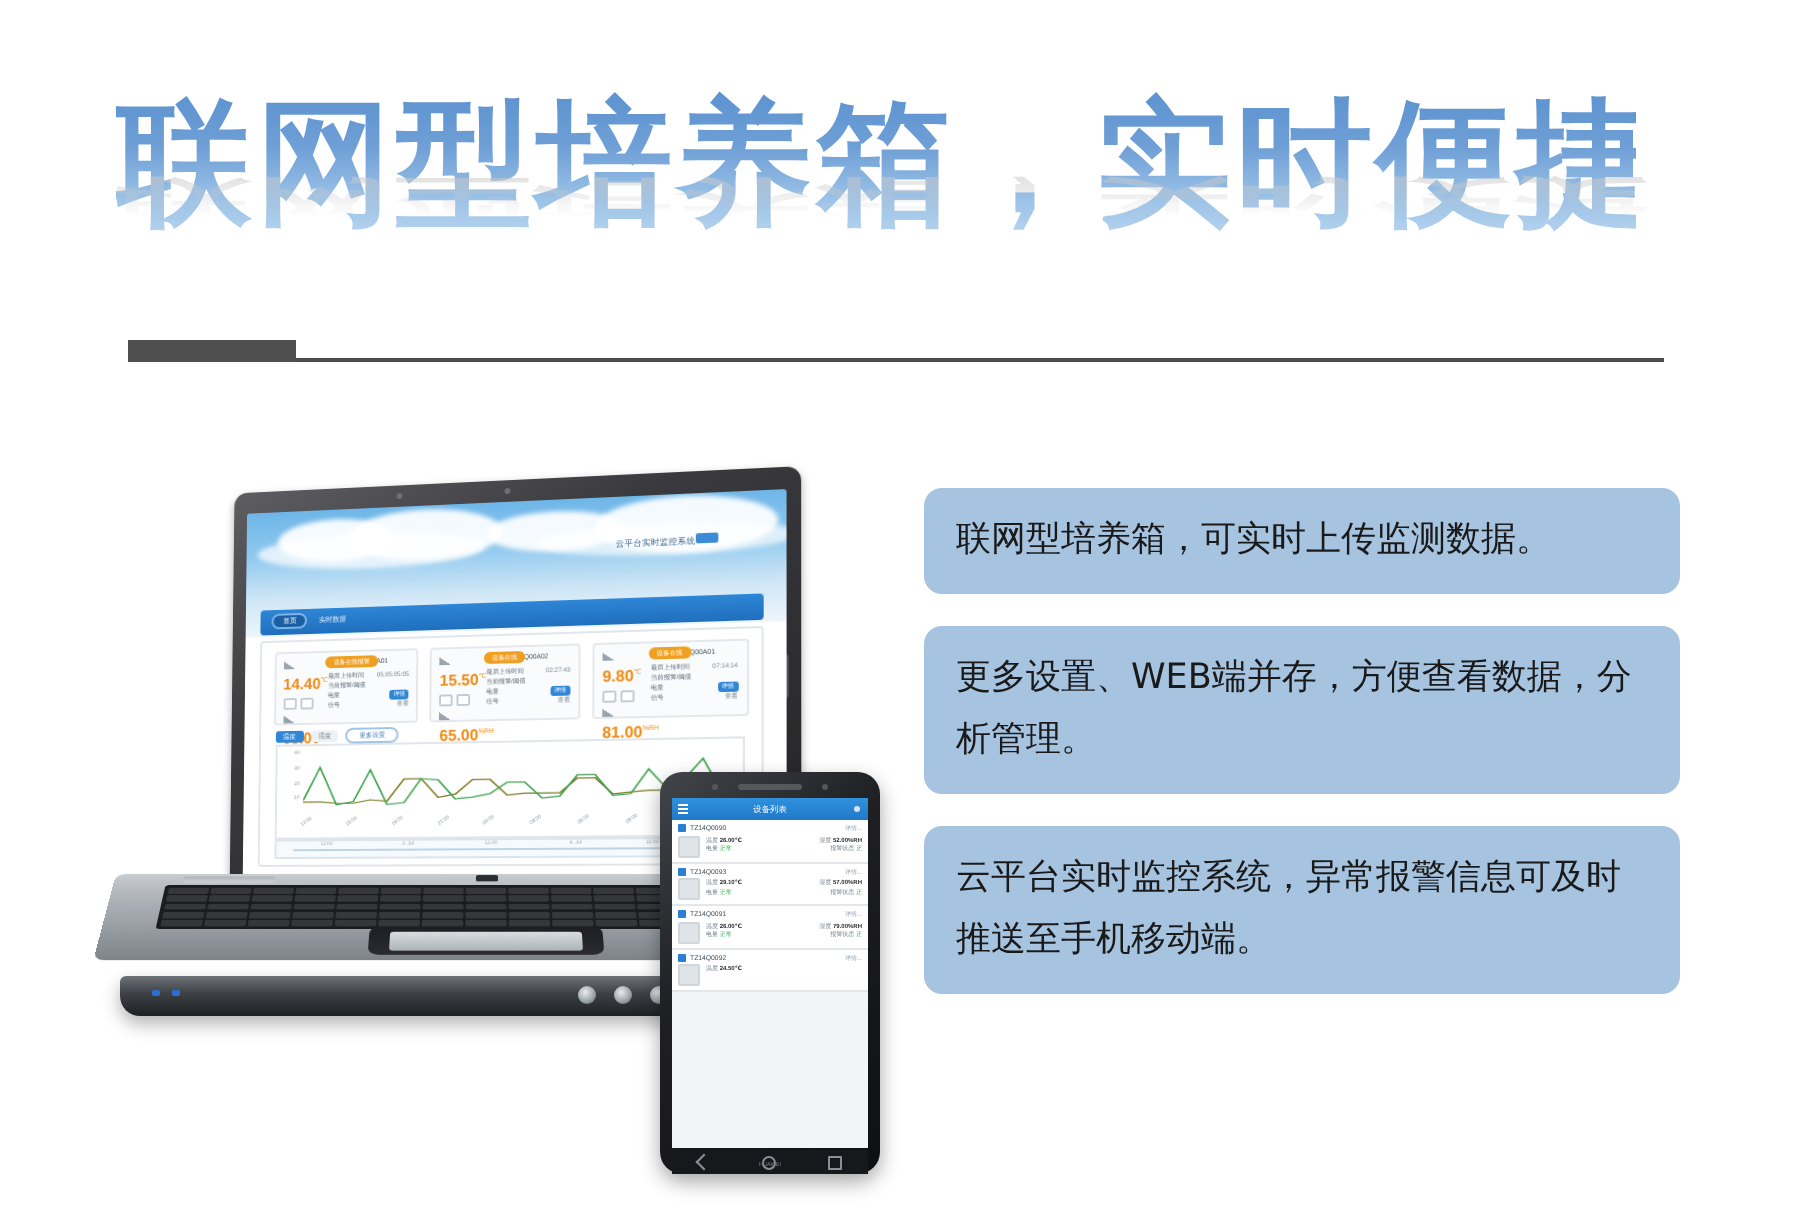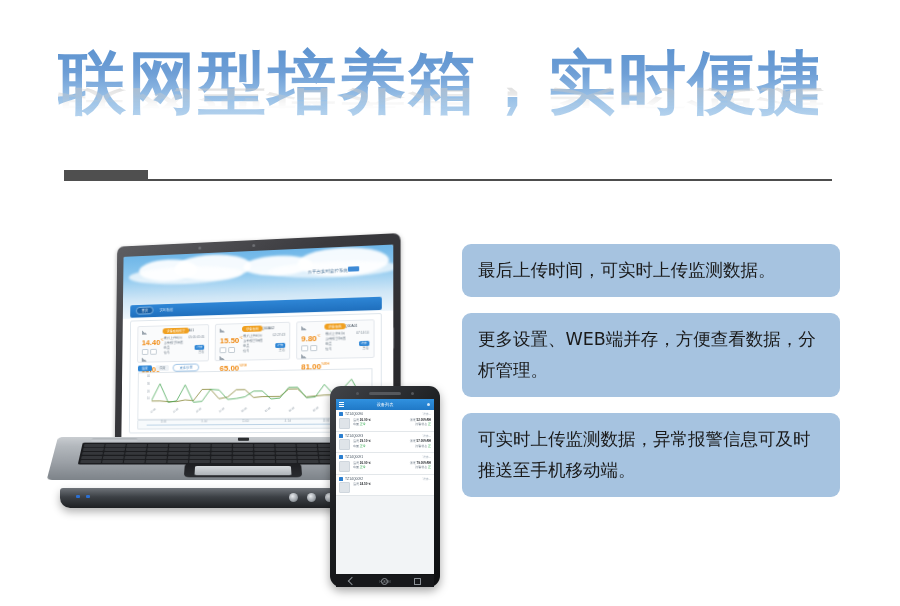--- a/index.html
+++ b/index.html
@@ -209,23 +209,23 @@
 
   <div class="title-wrap">
     <div class="title-refl">联网型培养箱，实时便捷</div>
     <div class="title-main">联网型培养箱，实时便捷</div>
   </div>
 
   <div class="rule-thin"></div>
   <div class="rule-thick"></div>
 
   <div class="boxes">
-    <div class="info-box">最后上传时间，可实时上传监测数据。</div>
+    <div class="info-box">联网型培养箱，可实时上传监测数据。</div>
     <div class="info-box">更多设置、WEB端并存，方便查看数据，分析管理。</div>
-    <div class="info-box">可实时上传监测数据，异常报警信息可及时推送至手机移动端。</div>
+    <div class="info-box">云平台实时监控系统，异常报警信息可及时推送至手机移动端。</div>
   </div>
 
   <div class="laptop">
 
     <div class="lid">
       <div class="cam"></div>
       <div class="cam2"></div>
       <div class="hinge-dot"></div>
 
       <div class="lid-inner">

